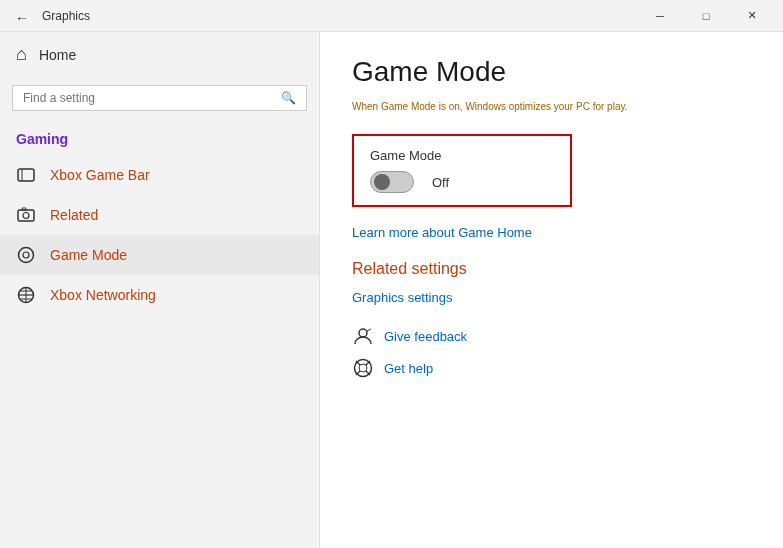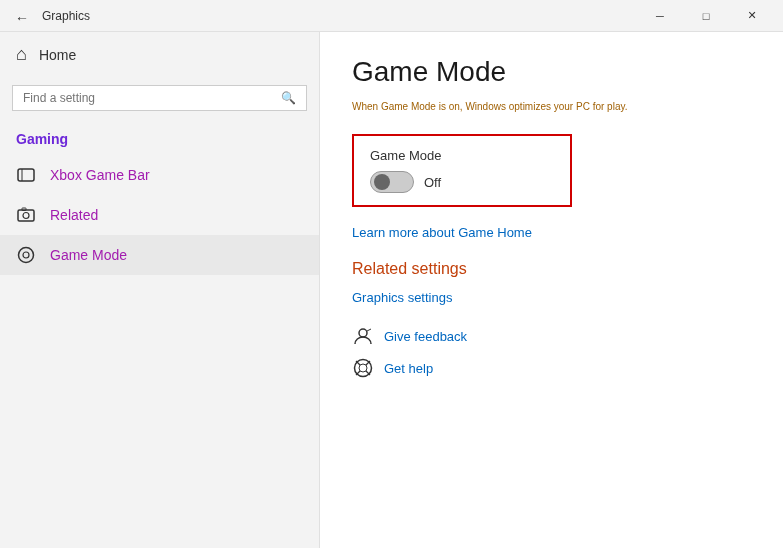--- a/index.html
+++ b/index.html
@@ -112,21 +112,21 @@
       padding: 12px 16px 8px 16px;
     }
 
     .sidebar-item {
       display: flex;
       align-items: center;
       gap: 14px;
       padding: 10px 16px;
       cursor: pointer;
       font-size: 14px;
-      color: #a21caf;
+      color: #c2410c;
     }
     .sidebar-item.active {
       background: #e8e8e8;
     }
     .sidebar-item-icon {
       width: 20px;
       height: 20px;
       display: flex;
       align-items: center;
       justify-content: center;
@@ -165,21 +165,21 @@
       min-width: 220px;
     }
     .game-mode-box-label {
       font-size: 13px;
       color: #333;
       margin-bottom: 8px;
     }
     .toggle-row {
       display: flex;
       align-items: center;
-      gap: 10px;
+      gap: 18px;
     }
 
     
     .toggle-switch {
       width: 44px;
       height: 22px;
       background: #ccc;
       border-radius: 11px;
       position: relative;
       cursor: pointer;
@@ -304,20 +304,32 @@
     <div class="sidebar-item active">
       <div class="sidebar-item-icon">
         <svg width="18" height="18" viewBox="0 0 18 18" fill="none">
           <circle cx="9" cy="9" r="7.5" stroke="#333" stroke-width="1.5" fill="none"></circle>
           <circle cx="9" cy="9" r="3" stroke="#333" stroke-width="1.2" fill="none"></circle>
         </svg>
       </div>
       <span>Game Mode</span>
     </div>
 
+    <div class="sidebar-item">
+      <div class="sidebar-item-icon">
+        <svg width="18" height="18" viewBox="0 0 18 18" fill="none">
+          <circle cx="9" cy="9" r="7.5" stroke="#333" stroke-width="1.5" fill="none"></circle>
+          <line x1="2" y1="9" x2="16" y2="9" stroke="#333" stroke-width="1.2"></line>
+          <line x1="3" y1="5" x2="15" y2="5" stroke="#333" stroke-width="1"></line>
+          <line x1="3" y1="13" x2="15" y2="13" stroke="#333" stroke-width="1"></line>
+          <line x1="9" y1="1.5" x2="9" y2="16.5" stroke="#333" stroke-width="1"></line>
+        </svg>
+      </div>
+      <span>Xbox Networking</span>
+    </div>
   </div>
 
   <div class="content">
     <h1 class="page-title">Game Mode</h1>
     <p class="page-desc">When Game Mode is on, Windows optimizes your PC for play.</p>
 
     
     <div class="game-mode-box">
       <div class="game-mode-box-label">Game Mode</div>
       <div class="toggle-row">

